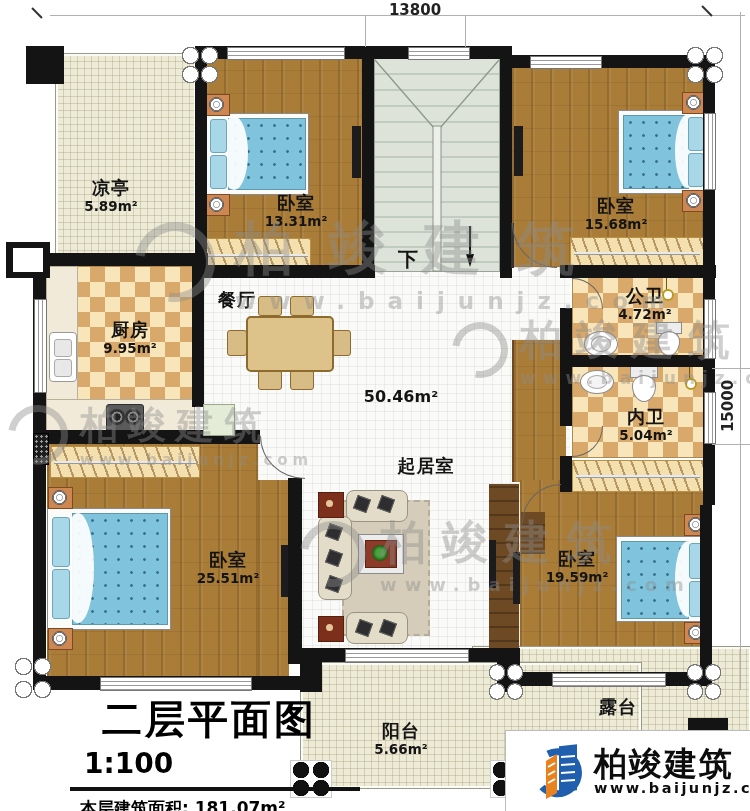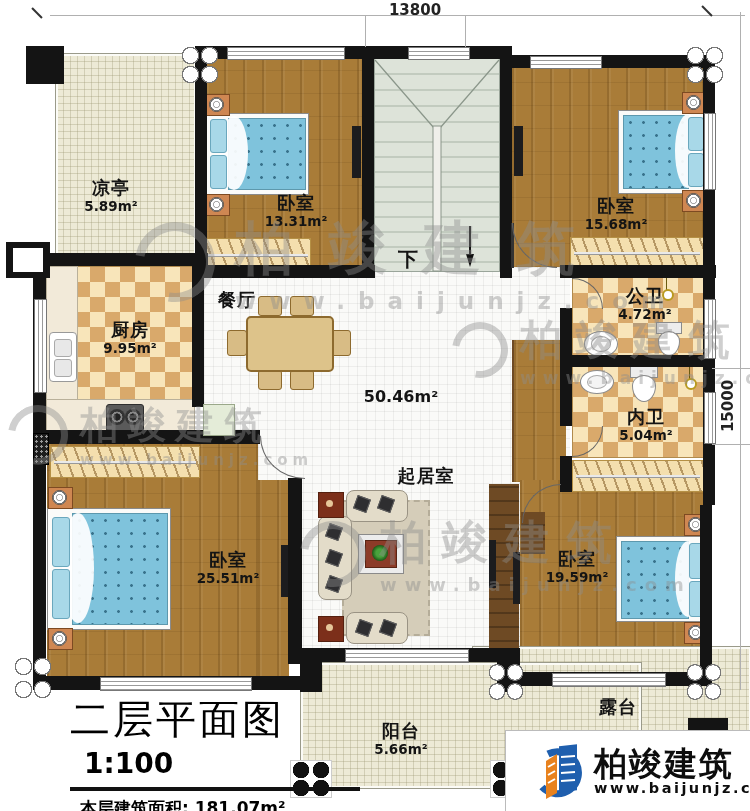--- a/index.html
+++ b/index.html
@@ -87,21 +87,21 @@
   .tick{position:absolute;z-index:45;width:14px;height:2px;background:#333;transform:rotate(45deg);}
   
   .wm{position:absolute;z-index:40;display:flex;align-items:center;pointer-events:none;
     color:rgba(140,140,140,.42);font-weight:bold;}
   .wm-logo{border-style:solid;border-color:rgba(140,140,140,.42);border-left-color:transparent;
     border-radius:50%;transform:rotate(-35deg);flex:none;}
   .wm-name{white-space:nowrap;}
   .wm-url{white-space:nowrap;}
   
   .tblock{position:absolute;z-index:60;color:#000;}
-  .tb-title{font-size:40px;font-weight:normal;letter-spacing:3px;display:inline-block;}
+  .tb-title{font-size:40px;font-weight:bold;letter-spacing:3px;display:inline-block;margin-left:32px;}
   .tb-scale{font-size:28px;font-weight:bold;display:inline-block;margin-left:14px;vertical-align:6px;}
   .tb-rule{height:4px;background:#111;margin:4px 0 6px 0;}
   .tb-line{font-size:17px;font-weight:bold;line-height:1.35;}
   .logobox{position:absolute;z-index:60;background:#fff;border:1px solid #bbb;display:flex;align-items:center;}
   .brandname{font-size:33px;font-weight:bold;color:#0d0d0d;letter-spacing:2px;line-height:1;}
   .brandurl{font-size:14.5px;font-weight:bold;color:#0d0d0d;letter-spacing:2.5px;}
   .stairs-svg{position:absolute;z-index:3;}
 </style>
 </head>
 <body>
@@ -293,21 +293,21 @@
     <div class="rname">公卫</div>
     <div class="rarea">4.72m²</div>
   </div>
   <div class="rlabel" style="left:646px;top:407px;">
     <div class="rname">内卫</div>
     <div class="rarea">5.04m²</div>
   </div>
   <div class="rlabel" style="left:401px;top:388px;">
     <div class="rarea" style="font-size:16px;">50.46m²</div>
   </div>
-  <div class="rlabel" style="left:426px;top:466px;text-align:right;">
+  <div class="rlabel" style="left:426px;top:456px;text-align:right;">
     <div class="rname">起居室</div>
   </div>
   <div class="rlabel" style="left:228px;top:550px;">
     <div class="rname">卧室</div>
     <div class="rarea">25.51m²</div>
   </div>
   <div class="rlabel" style="left:577px;top:549px;">
     <div class="rname">卧室</div>
     <div class="rarea">19.59m²</div>
   </div>

